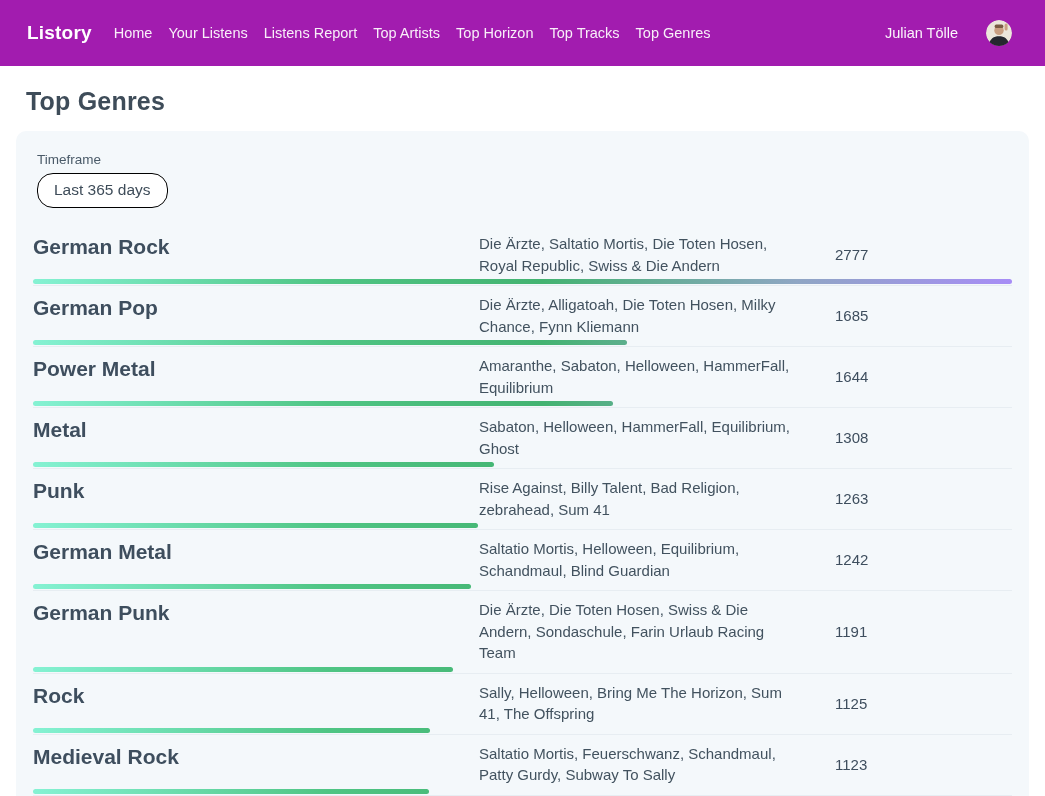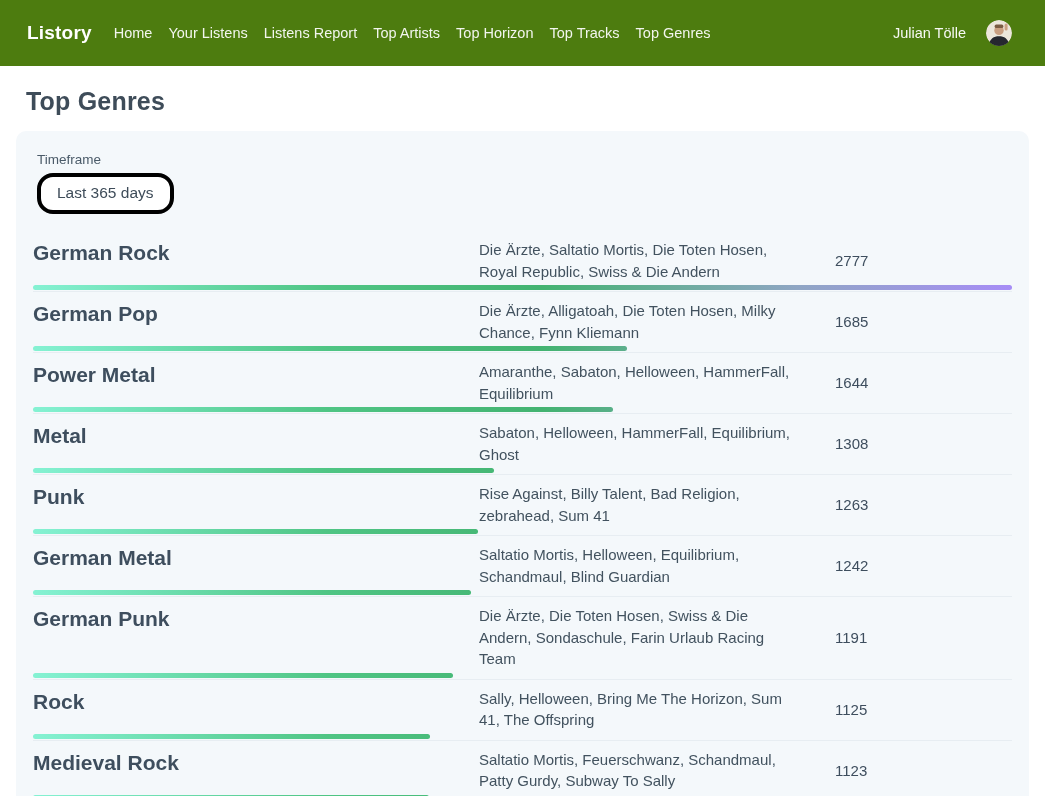--- a/index.html
+++ b/index.html
@@ -1,42 +1,42 @@
 <!DOCTYPE html>
 <html><head>
 <meta charset="utf-8">
 <style>
   * { margin:0; padding:0; box-sizing:border-box; }
   html,body { width:1045px; height:796px; overflow:hidden; background:#ffffff;
               font-family:"Liberation Sans", sans-serif; }
 
   
-  .navbar { height:66px; background:#4d7c0f; display:flex; align-items:center;
+  .navbar { height:66px; background:#a21caf; display:flex; align-items:center;
             padding:0 33px 0 27px; }
   .brand { color:#ffffff; font-size:19px; font-weight:700; letter-spacing:.2px;
            margin-right:22px; cursor:pointer; }
   .nav-links { display:flex; align-items:center; }
   .nav-item { color:rgba(255,255,255,.93); font-size:14.5px; margin-right:16px;
               cursor:pointer; text-decoration:none; white-space:nowrap; }
   .nav-spacer { flex:1; }
-  .user-name { color:rgba(255,255,255,.96); font-size:14.5px; margin-right:20px;
+  .user-name { color:rgba(255,255,255,.96); font-size:14.5px; margin-right:28px;
                cursor:pointer; }
   .avatar { width:26px; height:26px; border-radius:50%; overflow:hidden;
             display:block; cursor:pointer; }
 
   
   .main { padding:0 16px; }
   .page-title { color:#3e4c59; font-size:25px; font-weight:700;
                 margin:21px 0 15px 10px; letter-spacing:.2px; }
 
   .card { background:#f4f8fb; border-radius:10px; padding:21px 17px 0;
           min-height:700px; }
   .filter-label { font-size:13.5px; color:#4a5a68; margin:0 0 6px 4px; }
   .timeframe-select { display:inline-block; background:#ffffff;
-          border:4px solid #000000; border-radius:16px; padding:7px 16px 8px;
+          border:1px solid #000000; border-radius:16px; padding:7px 16px 8px;
           font-size:15.5px; color:#3e4c59; margin-left:4px; cursor:pointer;
           font-family:"Liberation Sans", sans-serif; }
 
   
   .genres-table { margin-top:17px; }
   .genre-row { display:grid; grid-template-columns:446px 356px 1fr;
                position:relative; border-bottom:1px solid #e7edf2;
                padding:8px 0 9px; min-height:37px; }
   .genre-name { font-size:21px; font-weight:700; color:#3e4e5e; padding-top:2px; }
   .genre-artists { font-size:15px; color:#42525f; line-height:21.5px;

